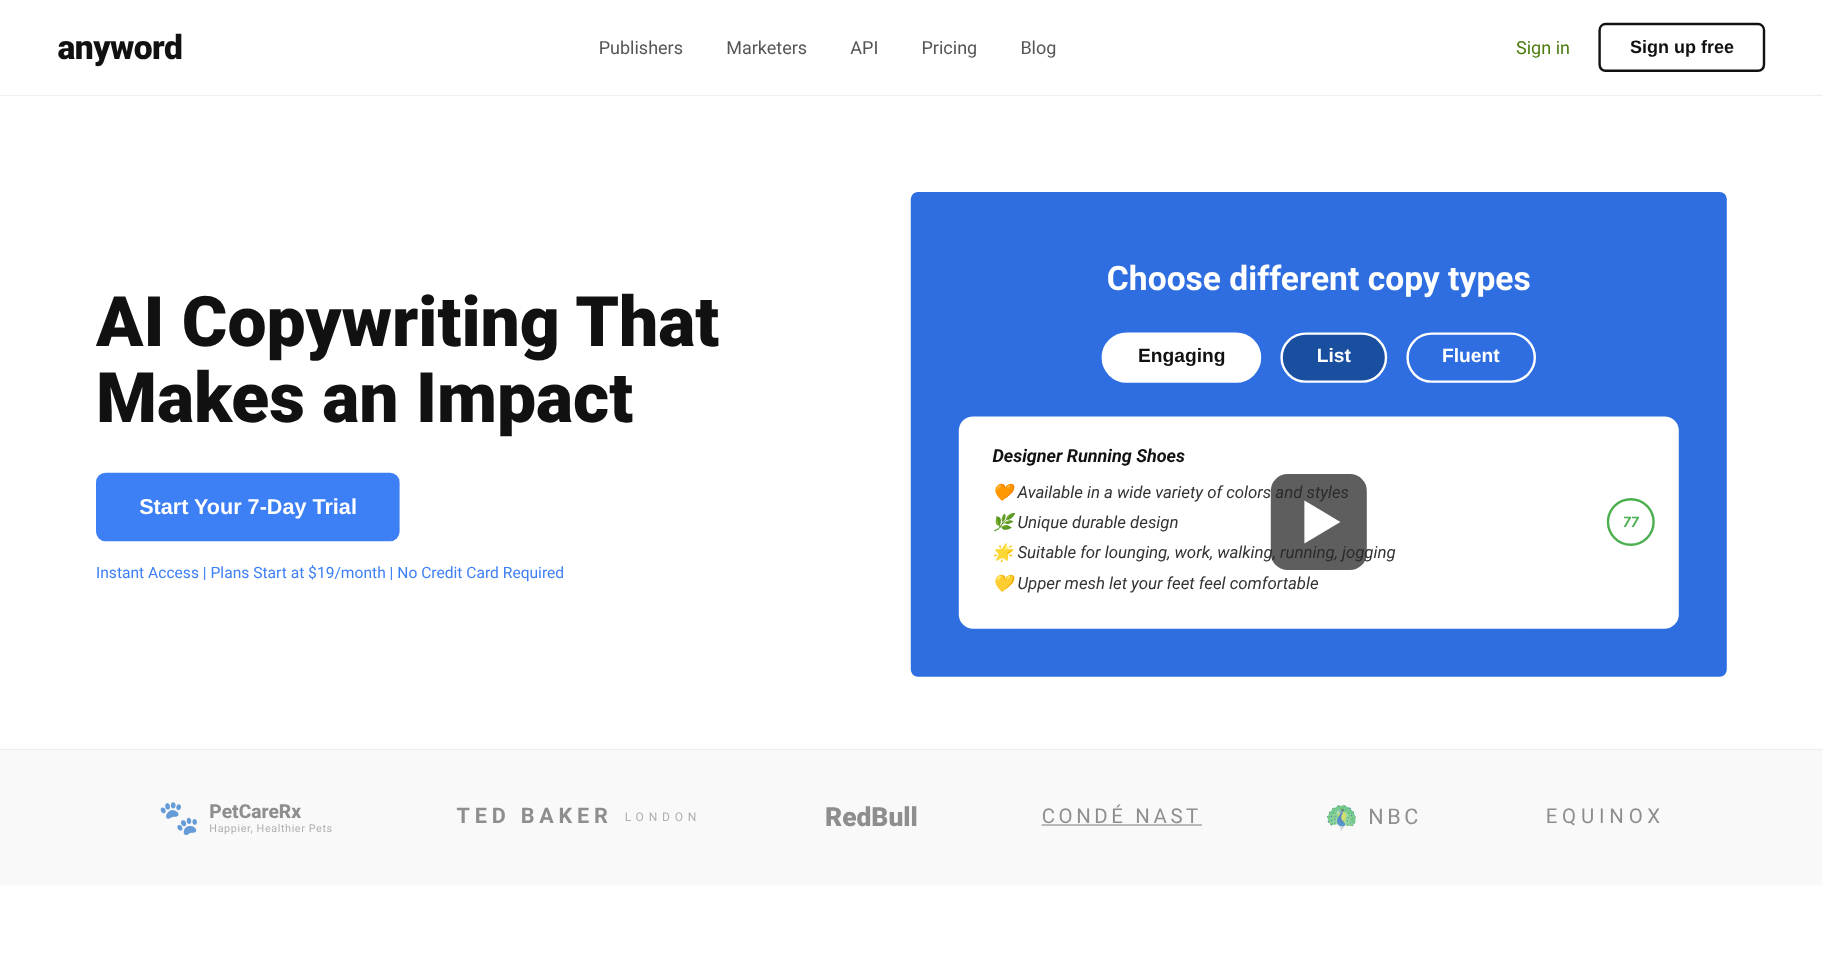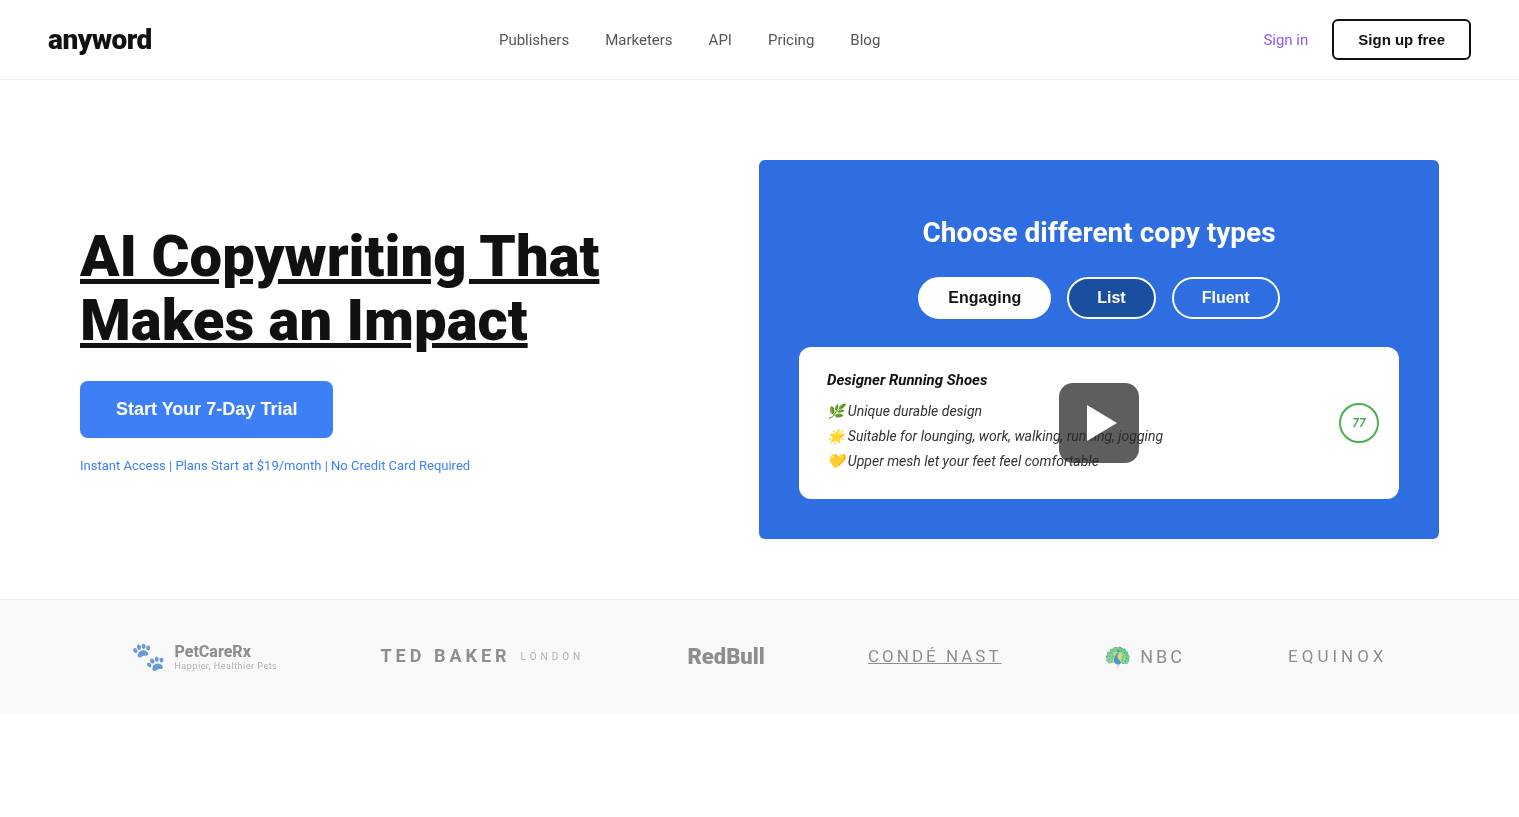--- a/index.html
+++ b/index.html
@@ -31,21 +31,21 @@
       color: #555;
       font-size: 15px;
       font-weight: 400;
     }
     .nav-actions {
       display: flex;
       align-items: center;
       gap: 24px;
     }
     .nav-signin {
-      color: #8b5cf6;
+      color: #4d7c0f;
       font-size: 15px;
       text-decoration: none;
       cursor: pointer;
       margin-left: 36px;
     }
     .nav-signup {
       border: 2px solid #111;
       border-radius: 6px;
       padding: 10px 24px;
       font-size: 15px;
@@ -67,21 +67,20 @@
     .hero-left {
       flex: 0 0 auto;
       max-width: 560px;
     }
     .hero-title {
       font-size: 58px;
       font-weight: 900;
       line-height: 1.1;
       color: #111;
       margin-bottom: 28px;
-      text-decoration: underline;
     }
     .hero-subtitle {
       font-size: 18px;
       color: #444;
       line-height: 1.6;
       margin-bottom: 40px;
       max-width: 460px;
     }
     .hero-subtitle .highlight-traffic {
       color: #e8b84b;
@@ -335,20 +334,21 @@
       <h2 class="video-card-title">Choose different copy types</h2>
       <div class="copy-type-buttons">
         <button class="copy-btn active">Engaging</button>
         <button class="copy-btn active-blue">List</button>
         <button class="copy-btn inactive">Fluent</button>
       </div>
       <div class="content-card-wrapper">
         <div class="content-card">
           <div class="content-card-product">Designer Running Shoes</div>
           <ul class="content-card-list">
+            <li>🧡 Available in a wide variety of colors and styles</li>
             <li>🌿 Unique durable design</li>
             <li>🌟 Suitable for lounging, work, walking, running, jogging</li>
             <li>💛 Upper mesh let your feet feel comfortable</li>
           </ul>
           <div class="content-card-score">77</div>
         </div>
         <div class="play-overlay">
           <div class="play-triangle"></div>
         </div>
       </div>

